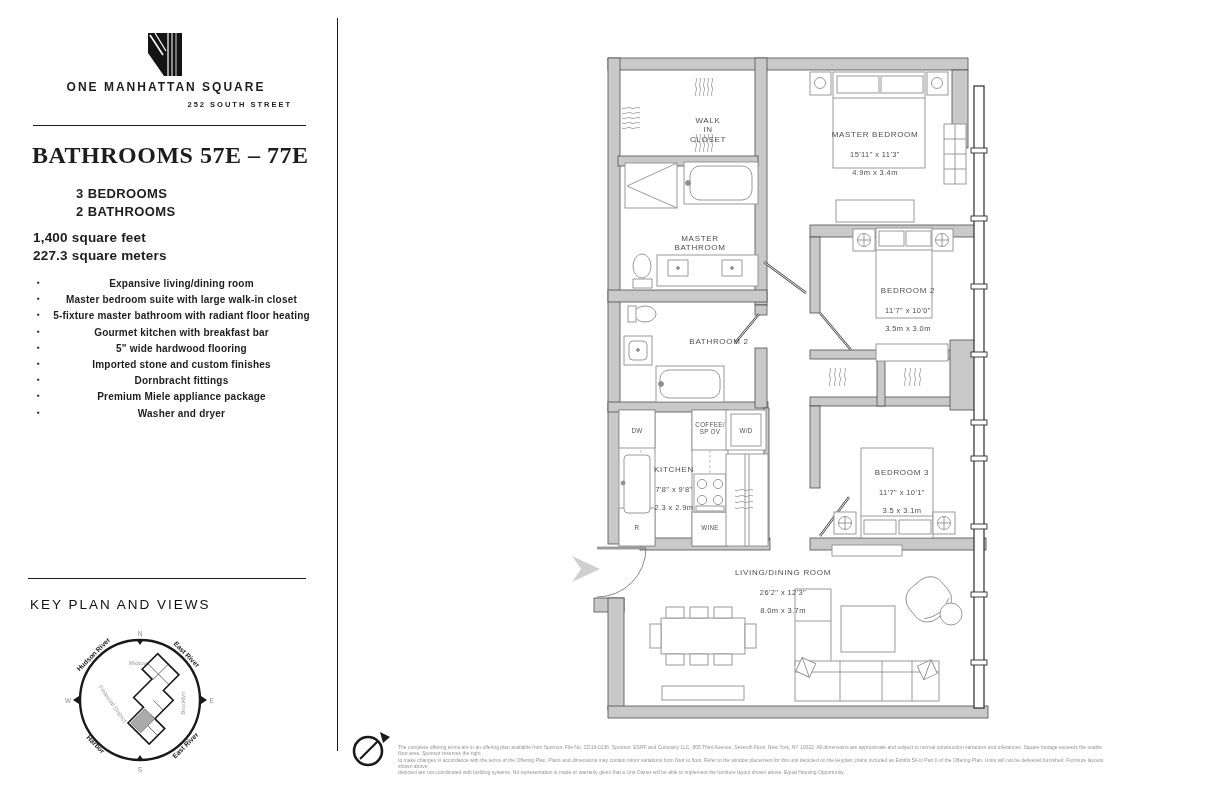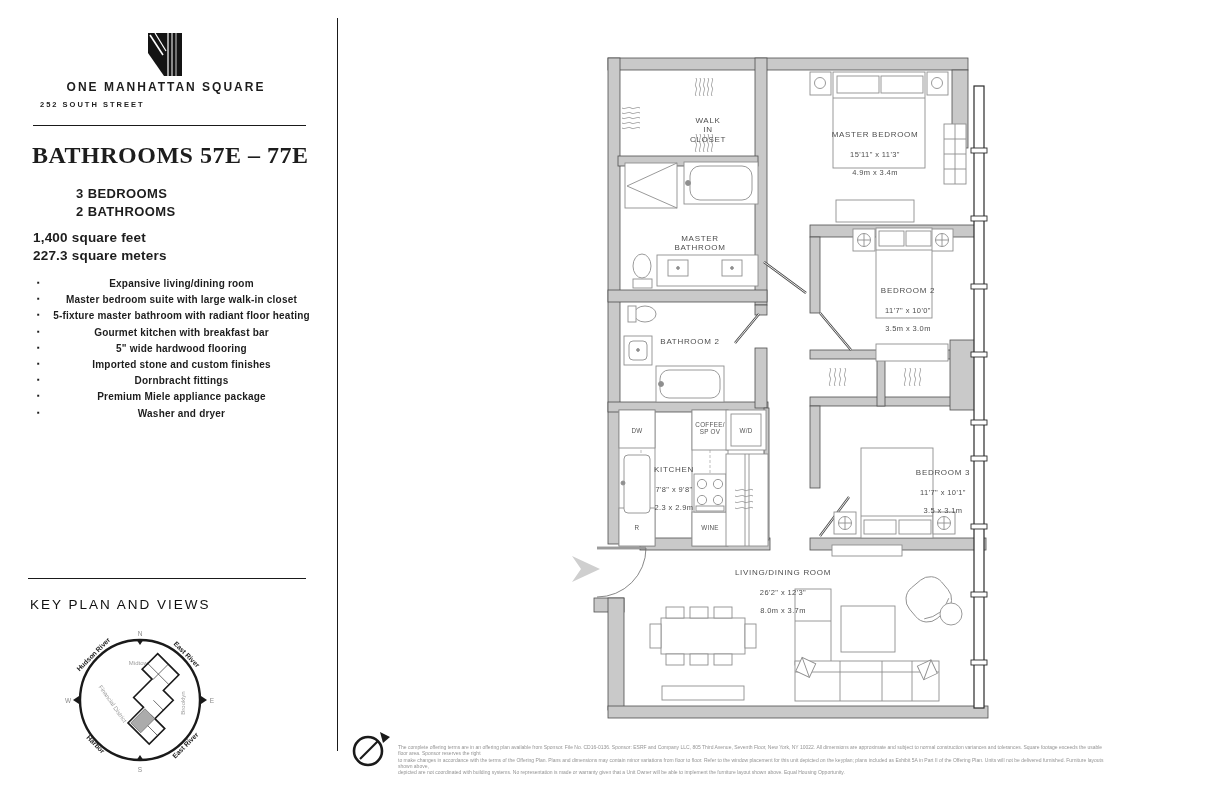--- a/index.html
+++ b/index.html
@@ -4,21 +4,21 @@
 <style>
   html,body{margin:0;padding:0;}
   body{width:1224px;height:792px;background:#ffffff;overflow:hidden;position:relative;
        font-family:"Liberation Sans",sans-serif;color:#1d1d1d;}
   .abs{position:absolute;}
   
   #divider{left:337px;top:18px;width:1px;height:733px;background:#1a1a1a;}
   #logo{left:148px;top:33px;width:34px;height:43px;}
   #brand-name{left:40px;top:80px;width:252px;text-align:center;
       font-family:Liberation Sans, sans-serif;font-size:12px;letter-spacing:2px;font-weight:600;}
-  #brand-address{left:40px;top:100px;width:252px;text-align:left;
+  #brand-address{left:40px;top:100px;width:252px;text-align:right;
       font-size:7.5px;font-weight:bold;letter-spacing:2px;color:#222;}
   .rule{height:1px;background:#1a1a1a;}
   #rule-top{left:33px;top:125px;width:273px;}
   #rule-key{left:28px;top:578px;width:278px;}
   #residence-title{left:32px;top:142px;font-family:"Liberation Serif",serif;
       font-size:24px;font-weight:bold;letter-spacing:.5px;}
   #bed-bath{left:33px;top:185px;font-size:13px;font-weight:bold;line-height:18px;letter-spacing:.4px;margin-left:43px;}
   #areas{left:33px;top:229px;font-size:13.5px;font-weight:bold;line-height:18px;letter-spacing:.2px;}
   #features{left:37px;top:278px;width:275px;list-style:none;margin:0;padding:0;}
   #features li{font-size:10px;font-weight:bold;letter-spacing:.2px;margin-bottom:5.2px;
@@ -385,29 +385,29 @@
 </div>
 <div class="room-label" style="left:700px;top:224px;">
   <div>MASTER
 BATHROOM</div>
 </div>
 <div class="room-label" style="left:908px;top:276px;">
   <div>BEDROOM 2</div>
   <div class="dims">11'7" x 10'0"</div>
   <div class="dims" style="margin-top:0;">3.5m x 3.0m</div>
 </div>
-<div class="room-label" style="left:690px;top:327px;">
+<div class="room-label" style="left:719px;top:327px;">
   <div>BATHROOM 2</div>
 </div>
 <div class="room-label" style="left:674px;top:455px;">
   <div>KITCHEN</div>
   <div class="dims">7'8" x 9'8"</div>
   <div class="dims" style="margin-top:0;">2.3 x 2.9m</div>
 </div>
-<div class="room-label" style="left:902px;top:458px;margin-left:41px;">
+<div class="room-label" style="left:902px;top:458px;">
   <div>BEDROOM 3</div>
   <div class="dims">11'7" x 10'1"</div>
   <div class="dims" style="margin-top:0;">3.5 x 3.1m</div>
 </div>
 <div class="room-label" style="left:783px;top:558px;">
   <div>LIVING/DINING ROOM</div>
   <div class="dims">26'2" x 12'3"</div>
   <div class="dims" style="margin-top:0;">8.0m x 3.7m</div>
 </div>
 

